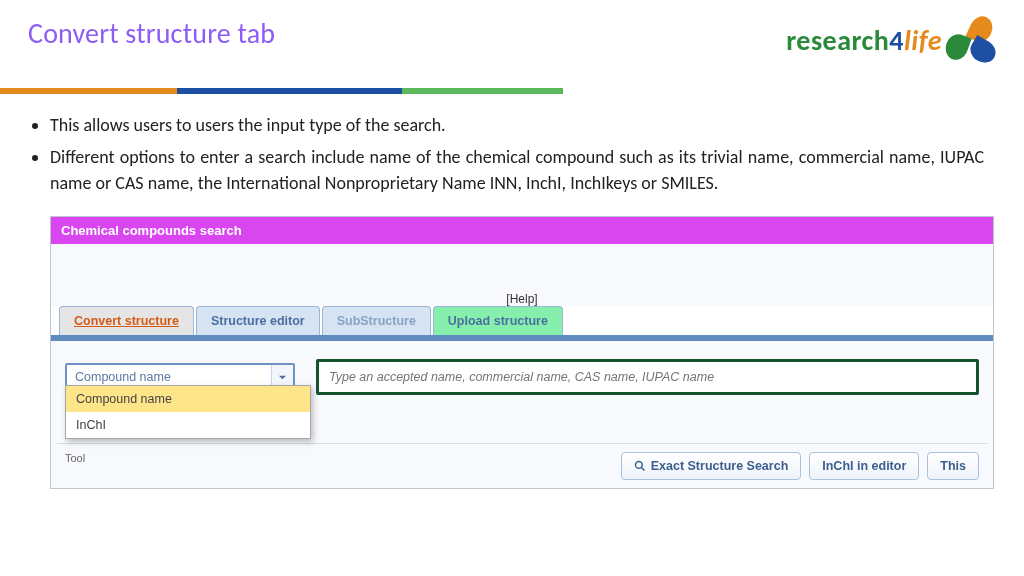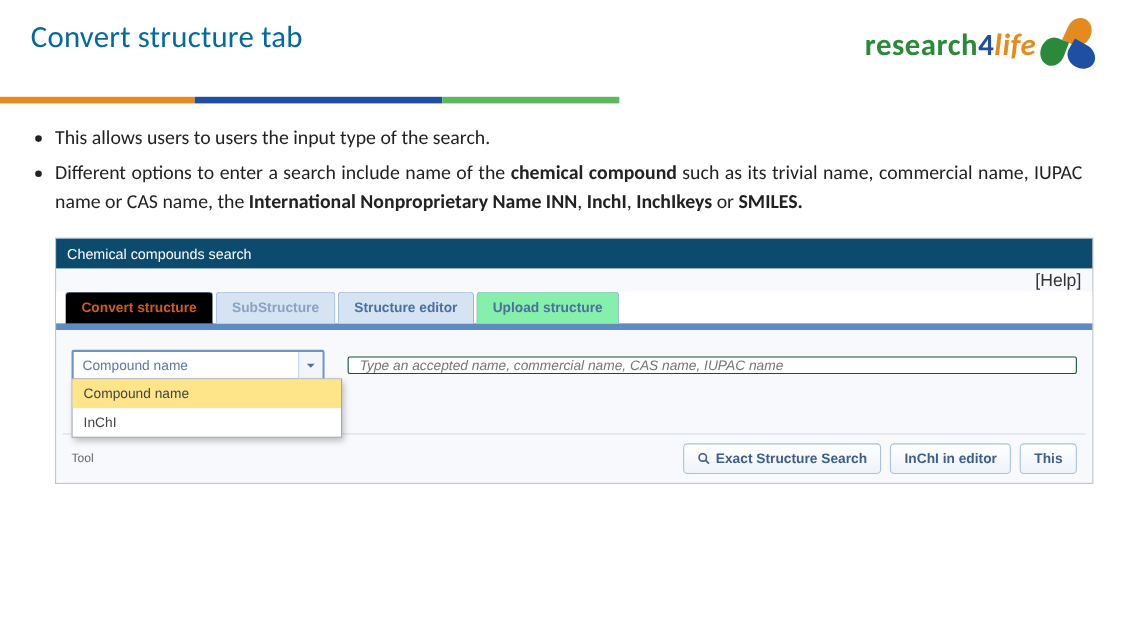--- a/index.html
+++ b/index.html
@@ -2,57 +2,57 @@
 <html><head>
 <meta charset="utf-8">
 <style>
   * { box-sizing: border-box; margin: 0; padding: 0; }
   body {
     width: 1024px; height: 576px;
     font-family: Calibri, "Segoe UI", Arial, sans-serif;
     background: #fff; color: #333; overflow: hidden; position: relative;
   }
   .header { display: flex; justify-content: space-between; align-items: flex-start; padding: 16px 30px 0 28px; }
-  .title { font-size: 28px; color: #0369a1; font-weight: 400; letter-spacing: .2px; }
+  .title { font-size: 28px; color: #8b5cf6; font-weight: 400; letter-spacing: .2px; }
   .logo { display: flex; align-items: center; }
   .logo-text { font-size: 28px; font-weight: 700; letter-spacing: .5px; }
   .l-green { color: #2a8a3a; }
   .l-blue  { color: #1f4fa3; }
   .l-orange{ color: #e58a1d; font-style: italic; }
   .logo-mark { width: 48px; height: 48px; position: relative; margin-left: 4px; }
   .petal { position:absolute; width:22px; height:26px; border-radius:60% 60% 60% 0; }
   .p1 { background:#e58a1d; top:0; right:2px; transform:rotate(25deg); }
   .p2 { background:#2a8a3a; bottom:4px; left:0; transform:rotate(200deg); }
   .p3 { background:#1f4fa3; bottom:0; right:0; transform:rotate(120deg); }
   .stripe { display:flex; height:6px; margin-top: 24px; width: 55%; }
   .s1{background:#e58a1d;flex:1.1}.s2{background:#1f4fa3;flex:1.4}.s3{background:#5cb85c;flex:1}
   .bullets { padding: 18px 40px 8px 50px; font-size: 18px; color:#222; }
   .bullets li { margin-bottom: 6px; line-height: 1.45; text-align: justify; list-style: disc; }
-  .bold { font-weight: 700; }
+  .bold { font-weight: 400; }
   .panel { margin: 6px 30px 0 50px; border:1px solid #bfc5cc; background:#f7f9fc; font-family: Arial, sans-serif; font-size:12.5px; }
-  .panel-title { background:#0c4a6e; color:#fff; padding:6px 10px; font-weight:400; font-size:13px; }
-  .help { text-align:right; padding:3px 10px 0; font-size:16px; color:#333; }
+  .panel-title { background:#d946ef; color:#fff; padding:6px 10px; font-weight:700; font-size:13px; }
+  .help { text-align:center; padding:3px 10px 0; font-size:12px; color:#333;margin-top:45px; }
   .tabs { display:flex; gap:0; padding:0 8px; background:#fff; }
   .tab { padding:7px 14px; border:1px solid #9bb6d6; border-bottom:none; background:#d6e3f3; color:#4a6fa0; font-size:12.5px; font-weight:700; cursor:pointer; border-radius:4px 4px 0 0; margin-right:2px; }
-  .tab.active { background:#000000; color:#d45b17; }
+  .tab.active { background:#e5e5e5; color:#d45b17;text-decoration:underline; }
   .tab.disabled { color:#8aa3c2; }
   .tab.plain { background:#86efac; color:#4a6fa0; }
   .tab-strip { background:#5f8bc0; height: 6px; }
   .filter-row { display:flex; align-items:center; gap:21px; padding:18px 14px 22px; position:relative; }
   .dd { display:flex; align-items:center; border:2px solid #6e94c4; border-radius:2px; background:#fff; height:28px; width:230px; }
   .dd-label { flex:1; padding:0 8px; color:#5a7aa3; font-size:12.5px; }
   .dd-btn { width:22px; height:100%; display:flex; align-items:center; justify-content:center; border-left:1px solid #c6d5ea; background:#f2f6fb; }
   .dd-btn svg { width:9px; height:9px; fill:#51719c; }
-  .search-input { flex:1; height:16px; border:1px solid #14532d; border-radius:2px; padding:0 10px; color:#9aa6b2; font-size:12.5px; background:#fff; font-style:italic; }
+  .search-input { flex:1; height:36px; border:3px solid #14532d; border-radius:2px; padding:0 10px; color:#9aa6b2; font-size:12.5px; background:#fff; font-style:italic; }
   .dd-menu { position:absolute; left:14px; top:44px; width:246px; background:#fff; border:1px solid #a6a6a6; box-shadow:2px 3px 6px rgba(0,0,0,.25); z-index:5; }
   .dd-menu div { padding:6px 10px; font-size:12.5px; color:#444; cursor:pointer; }
   .dd-menu .hi { background:#ffe58a; }
   .below { padding:4px 14px 8px; font-size:12px; color:#444; font-weight:700; }
   .divider { border-top:1px solid #d5dde7; margin:0 6px; }
-  .footer { display:flex; align-items:center; padding:8px 14px; }
+  .footer { display:flex; padding:8px 14px; }
   .tool-lbl { font-size:11px; color:#666; }
   .spacer { flex:1; }
   .btn { display:inline-flex; align-items:center; gap:5px; border:1px solid #a9c1de; background:linear-gradient(#fff,#eef3fa); color:#3c5f8e; padding:6px 12px; border-radius:4px; font-size:12.5px; font-weight:700; cursor:pointer; margin-left:8px; }
   .btn svg { width:12px; height:12px; fill:#3c5f8e; }
 </style>
 </head>
 <body>
 
 <div class="header">
   <div class="title">Convert structure tab</div>
@@ -80,22 +80,22 @@
     <span>Different options to enter a search include name of the </span><span class="bold">chemical compound</span><span> such as its trivial name, commercial name, IUPAC name or CAS name, the </span><span class="bold">International Nonproprietary Name INN</span><span>, </span><span class="bold">InchI</span><span>, </span><span class="bold">InchIkeys</span><span> or </span><span class="bold">SMILES.</span>
   </li>
 </ul>
 
 <div class="panel">
   <div class="panel-title">Chemical compounds search</div>
   <div class="help">[Help]</div>
 
   <div class="tabs">
     <div class="tab active">Convert structure</div>
+    <div class="tab">Structure editor</div>
     <div class="tab disabled">SubStructure</div>
-    <div class="tab">Structure editor</div>
     <div class="tab plain">Upload structure</div>
   </div>
   <div class="tab-strip"></div>
 
   <div class="filter-row">
     <div class="dd">
       <span class="dd-label">Compound name</span>
       <span class="dd-btn">
         <svg viewBox="0 0 10 10">
             <path d="M1 3 L5 7 L9 3 Z"></path>

